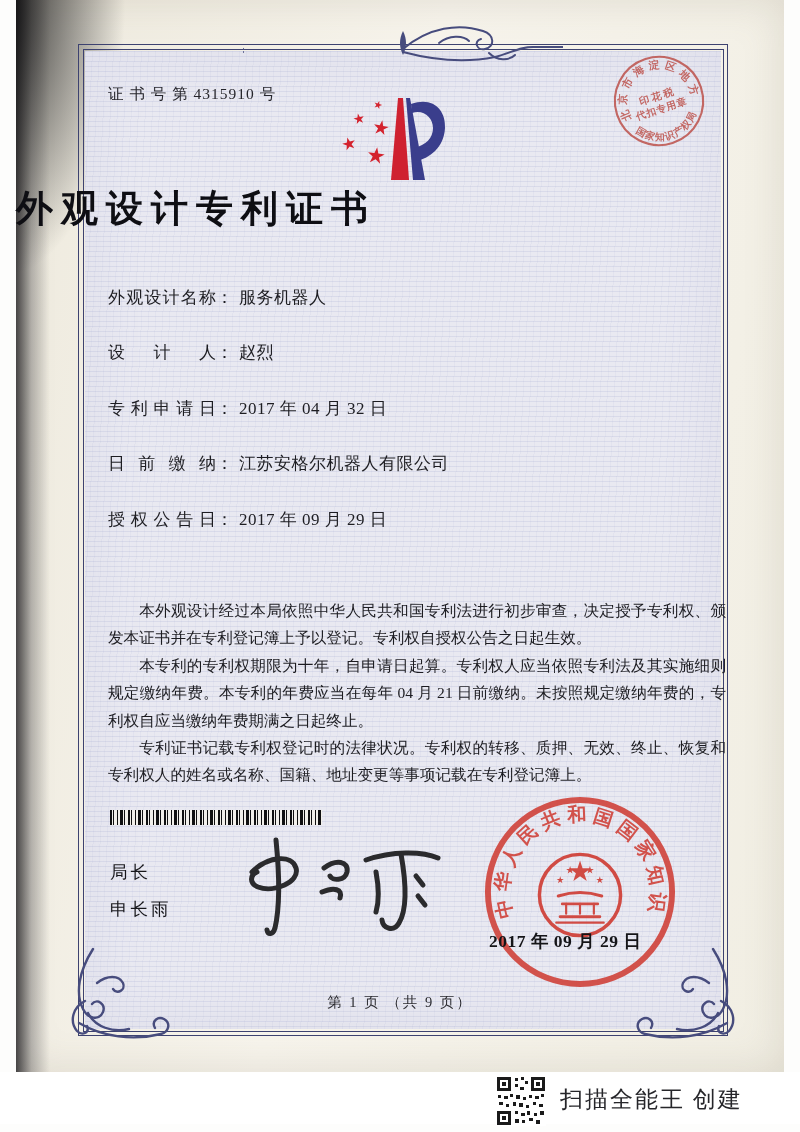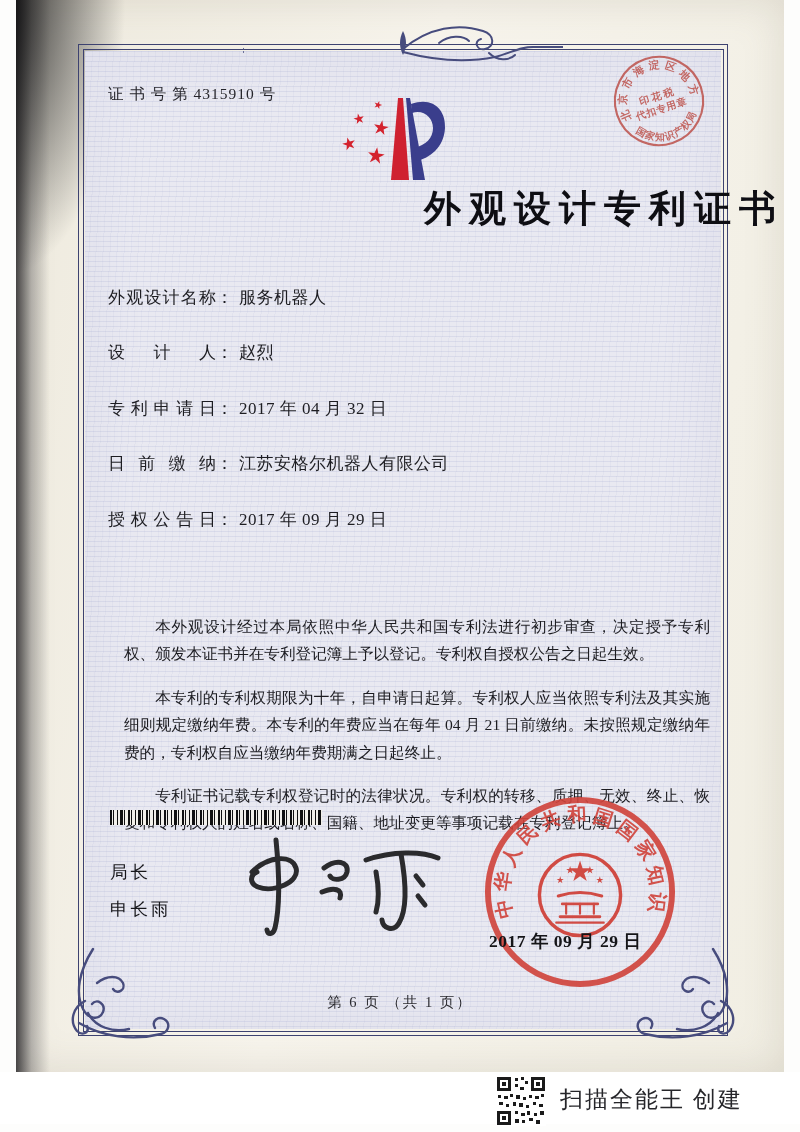--- a/index.html
+++ b/index.html
@@ -28,32 +28,32 @@
            box-shadow:inset 0 0 60px rgba(150,150,190,.12); }
   .ornament { position:absolute; pointer-events:none; }
   #orn-top { left:50%; top:-26px; transform:translateX(-50%); }
   #orn-bl { left:-16px; bottom:-18px; }
   #orn-br { right:-16px; bottom:-18px; transform:scaleX(-1); }
 
   
   .abs { position:absolute; }
   #cert-no { left:92px; top:84px; font-size:15.5px; color:#26262c; letter-spacing:1px; }
   #logo { left:318px; top:92px; }
-  #title { left:0; top:184px; width:768px; text-align:right; font-size:37px; font-weight:bold;
+  #title { left:0; top:184px; width:768px; text-align:left; font-size:37px; font-weight:bold;
            color:#0e0e13; letter-spacing:8px; }
 
   #fields { left:92px; top:286px; width:560px; }
   .field-row { height:55.4px; font-size:17px; color:#1d1d22; white-space:nowrap; }
   .field-label { display:inline-block; width:108px; text-align:justify; text-align-last:justify; }
   .field-colon { display:inline-block; margin-right:6px; }
   .field-value { letter-spacing:.5px;margin-top:44px; }
 
   #body-text { left:92px; top:597px; width:618px; font-size:15.6px; line-height:27.4px;
            color:#1c1c21; text-align:justify; }
-  #body-text p { text-indent:2em; margin:16px; }
+  #body-text p { text-indent:2em; margin:0; }
 
   #barcode { left:94px; top:810px; width:212px; height:15px;
            background:repeating-linear-gradient(90deg,
              #111 0 2px, #f2f0ea 2px 3px, #111 3px 4px, #f2f0ea 4px 7px,
              #111 7px 8px, #f2f0ea 8px 10px, #111 10px 13px, #f2f0ea 13px 14px,
              #111 14px 15px, #f2f0ea 15px 18px); }
 
   #signer-title { left:94px; top:860px; font-size:17.5px; color:#17171b; letter-spacing:3px; }
   #signer-name  { left:94px; top:897px; font-size:17.5px; color:#17171b; letter-spacing:3px; }
   #signature { left:208px; top:830px; }
@@ -210,21 +210,21 @@
           <path d="M82,112 L118,112" stroke-width="2.6"></path>
           <path d="M86,112 L86,122 M114,112 L114,122 M100,112 L100,122" stroke-width="2.2"></path>
           <path d="M80,125 L120,125" stroke-width="3"></path>
           <path d="M76,131 L124,131" stroke-width="2.2"></path>
         </g>
       </g>
     </svg>
 
     <div id="seal-date" class="abs">2017 年 09 月 29 日</div>
 
-    <div id="page-footer" class="abs">第 6 页 （共 1 页）</div>
+    <div id="page-footer" class="abs">第 1 页 （共 9 页）</div>
 
     <svg id="tax-stamp" class="abs" width="98" height="98" viewBox="0 0 120 120">
       <g opacity="0.92">
         <circle cx="60" cy="60" r="54" fill="none" stroke="#bb4a43" stroke-width="2.6"></circle>
         <path id="taxTop" d="M21.4,70.4 A40,40 0 1 1 98.6,70.4" fill="none"></path>
         <text font-size="13" fill="#bb4a43" font-weight="bold">
           <textPath href="#taxTop" textLength="198" lengthAdjust="spacing">北京市海淀区地方税务局</textPath>
         </text>
         <path id="taxBottom" d="M20.7,87.5 A48,48 0 0 0 99.3,87.5" fill="none"></path>
         <text font-size="12" fill="#bb4a43" font-weight="bold">

